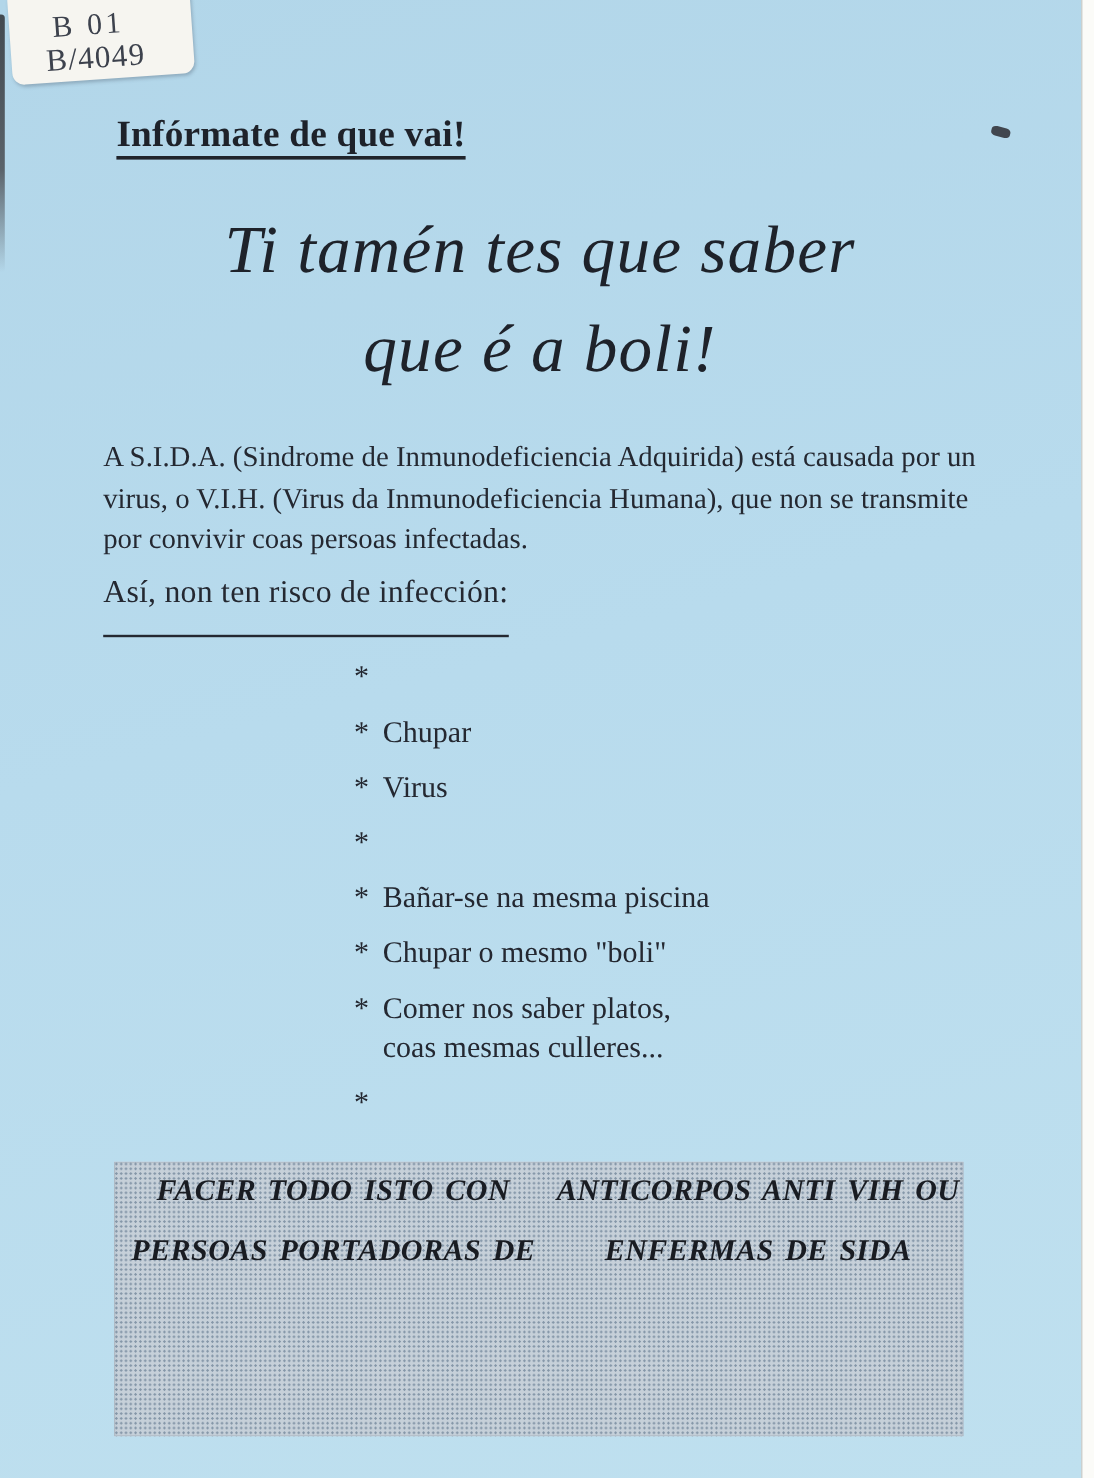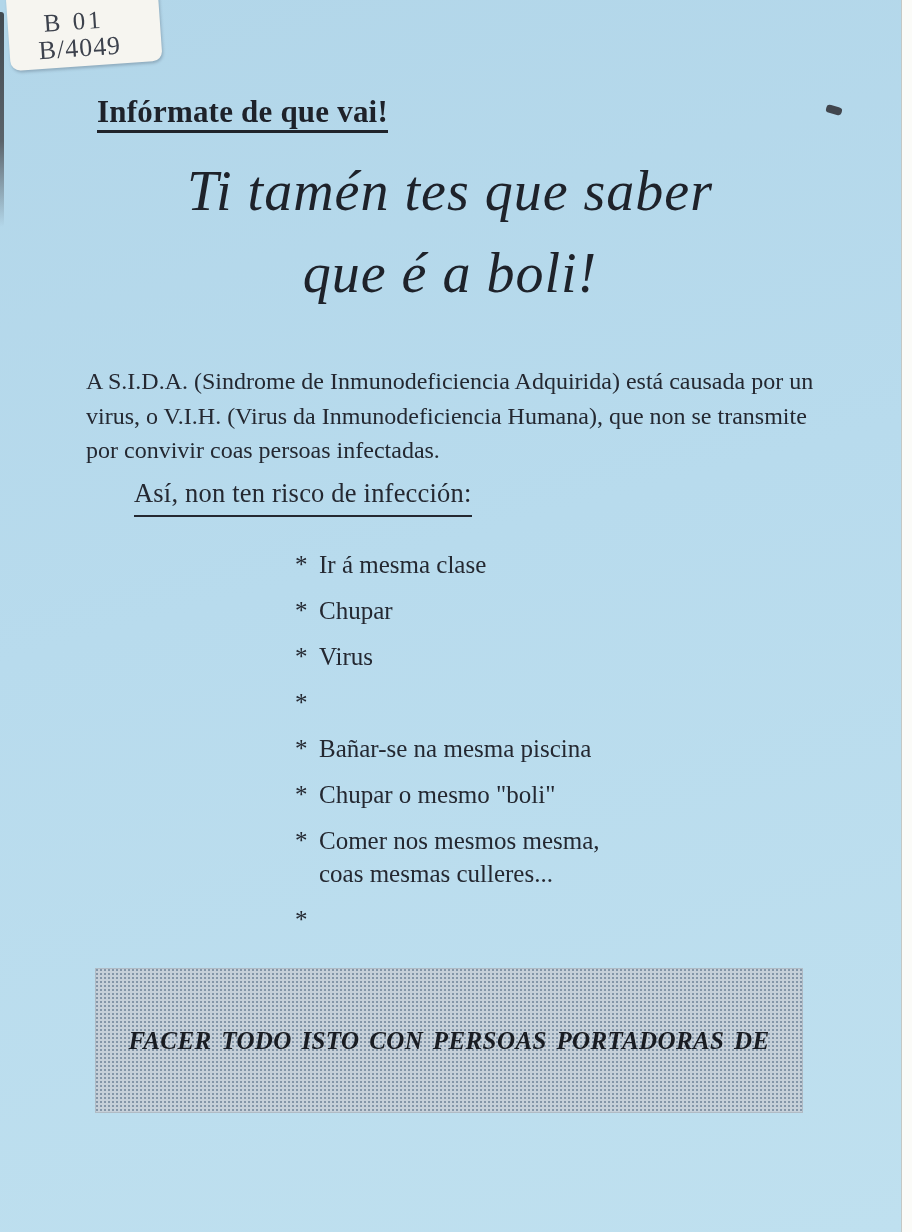--- a/index.html
+++ b/index.html
@@ -56,61 +56,60 @@
   .tagline {
     position: absolute; left: 97px; top: 70px;
     font-size: 31px; font-weight: 700;
     padding-bottom: 0;
     border-bottom: 3px solid #20242b;
     letter-spacing: .2px;
     color: #1e222a;
     margin-top: 24px;
   }
   .main-title {
-    position: absolute; left: 0; top: 150px;
+    position: absolute; left: 0; top: 168px;
     width: 900px;
     text-align: center;
     font-style: italic;
     font-size: 56px;
     line-height: 82px;
     letter-spacing: 1px;
     color: #1e222a;
   }
 
   .intro {
     position: absolute; left: 86px; top: 364px;
     width: 756px;
     font-size: 24px;
     line-height: 34.5px;
   }
 
   .subheading {
     position: absolute; left: 86px; top: 478px;
     font-size: 26.5px;
-    padding-bottom: 6px;
+    padding-bottom: 20px;
     border-bottom: 2.5px solid #242831;
     letter-spacing: .2px;
-    margin-left: 48px;
   }
 
   
   .risk-list { position: absolute; left: 295px; top: 549px; }
   .list-item { display: flex; margin-bottom: 13.5px; line-height: 32.5px; font-size: 25px; }
   .bullet { flex: none; width: 24px; }
   .item-text { white-space: pre-line; }
 
   
   .notice-box {
     position: absolute; left: 95px; top: 968px;
-    width: 708px; height: 145px;
+    width: 708px; height: 229px;
     background-color: #c6d0d9;
     background-image: radial-gradient(circle, #8496a8 1px, rgba(0,0,0,0) 1.15px);
     background-size: 4px 4px;
     box-shadow: inset 0 0 0 1px rgba(110,125,140,.25);
-    display: flex; flex-direction: column; justify-content: center;
+    display: flex; flex-direction: row; justify-content: center;
     text-align: center;
   }
   .notice-line {
     font-size: 25px; font-weight: 700; font-style: italic;
     line-height: 50px;
     letter-spacing: .4px;
     word-spacing: 3px;
     color: #191c22;
   }
 </style>
@@ -135,21 +134,20 @@
     <div>que é a boli!</div>
   </div>
 
   <div class="intro">A S.I.D.A. (Sindrome de Inmunodeficiencia Adquirida) está causada por un virus, o V.I.H. (Virus da Inmunodeficiencia Humana), que non se transmite por convivir coas persoas infectadas.</div>
 
   <div class="subheading">Así, non ten risco de infección:</div>
 
   <div class="risk-list">
     <div class="list-item">
       <span class="bullet">*</span>
-      <span class="item-text">Ir á mesma clase</span>
     </div>
     <div class="list-item">
       <span class="bullet">*</span>
       <span class="item-text">Chupar</span>
     </div>
     <div class="list-item">
       <span class="bullet">*</span>
       <span class="item-text">Virus</span>
     </div>
     <div class="list-item">
@@ -158,25 +156,26 @@
     <div class="list-item">
       <span class="bullet">*</span>
       <span class="item-text">Bañar-se na mesma piscina</span>
     </div>
     <div class="list-item">
       <span class="bullet">*</span>
       <span class="item-text">Chupar o mesmo "boli"</span>
     </div>
     <div class="list-item">
       <span class="bullet">*</span>
-      <span class="item-text">Comer nos mesmos mesma,
+      <span class="item-text">Comer nos saber platos,
 coas mesmas culleres...</span>
     </div>
     <div class="list-item">
       <span class="bullet">*</span>
     </div>
   </div>
 
   <div class="notice-box">
     <div class="notice-line">FACER TODO ISTO CON PERSOAS PORTADORAS DE</div>
+    <div class="notice-line">ANTICORPOS ANTI VIH OU ENFERMAS DE SIDA</div>
   </div>
 
 </div>
 
 </body></html>

